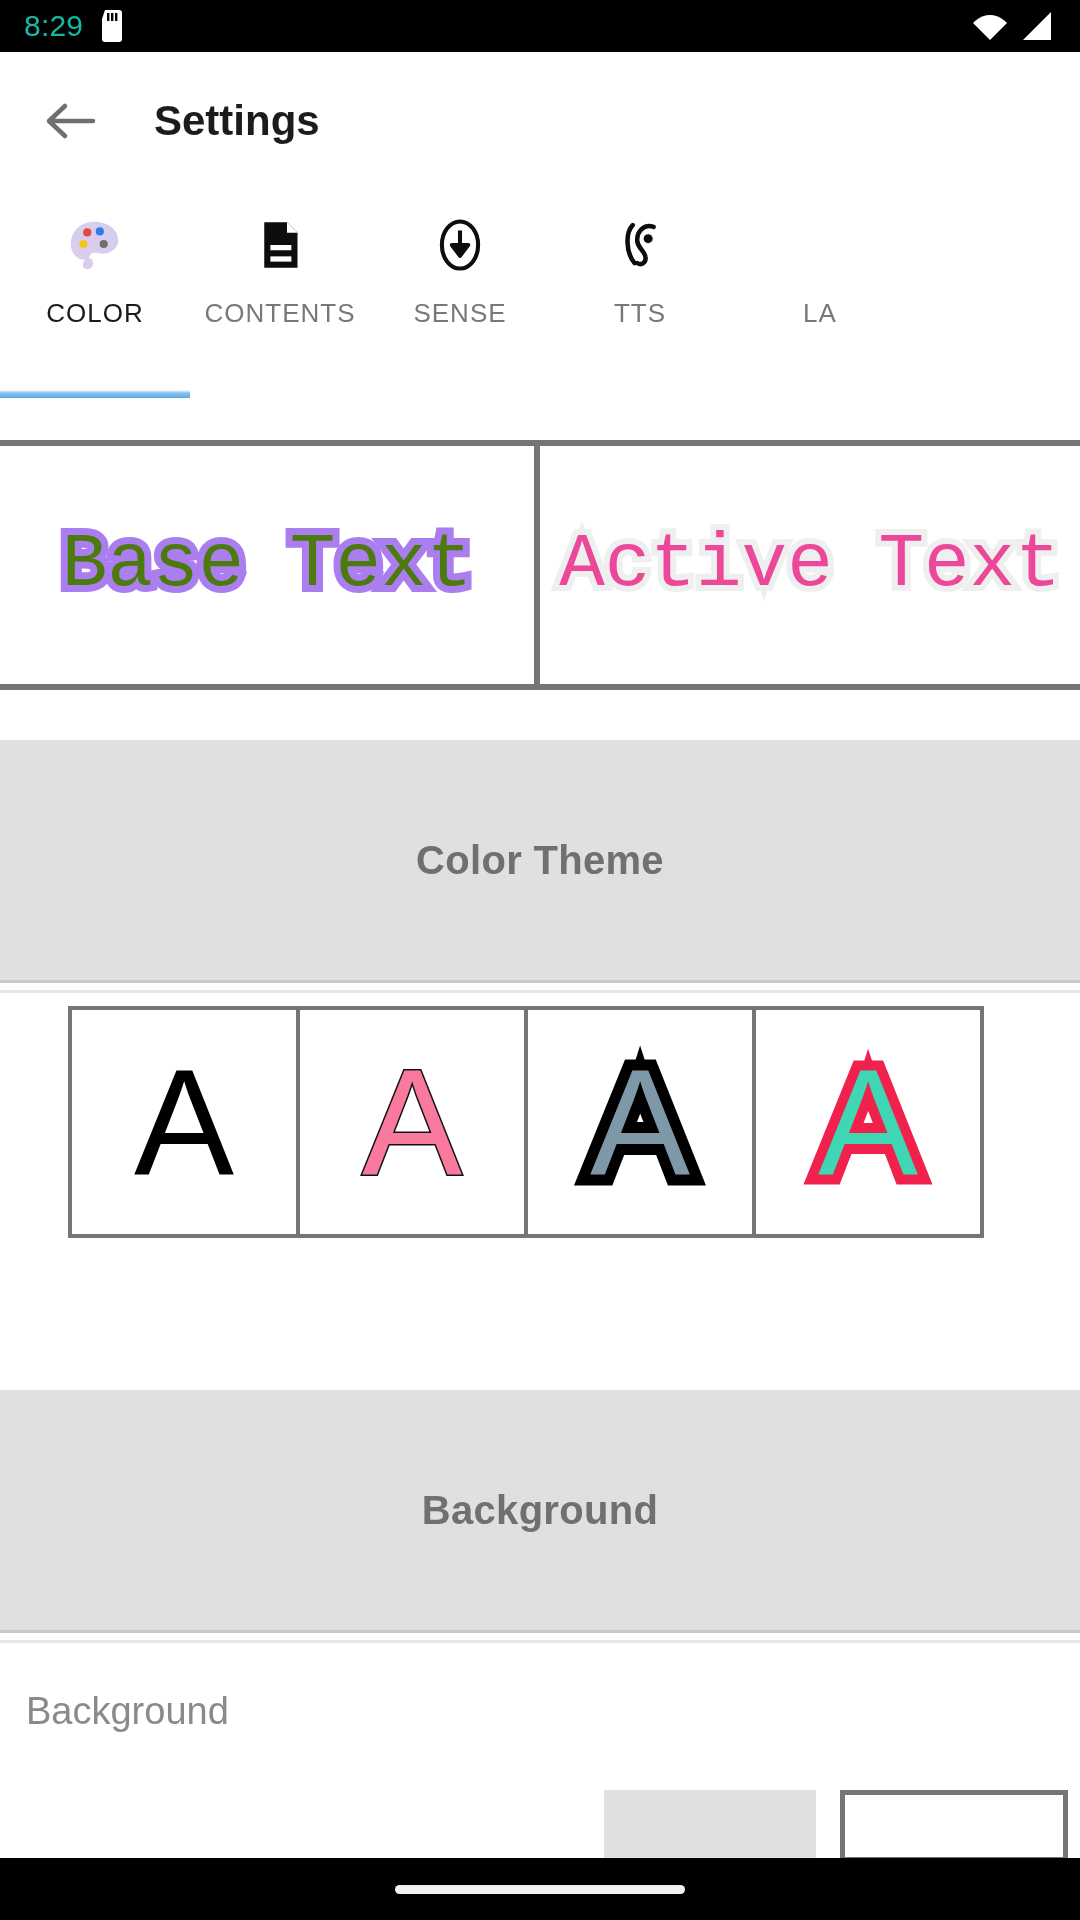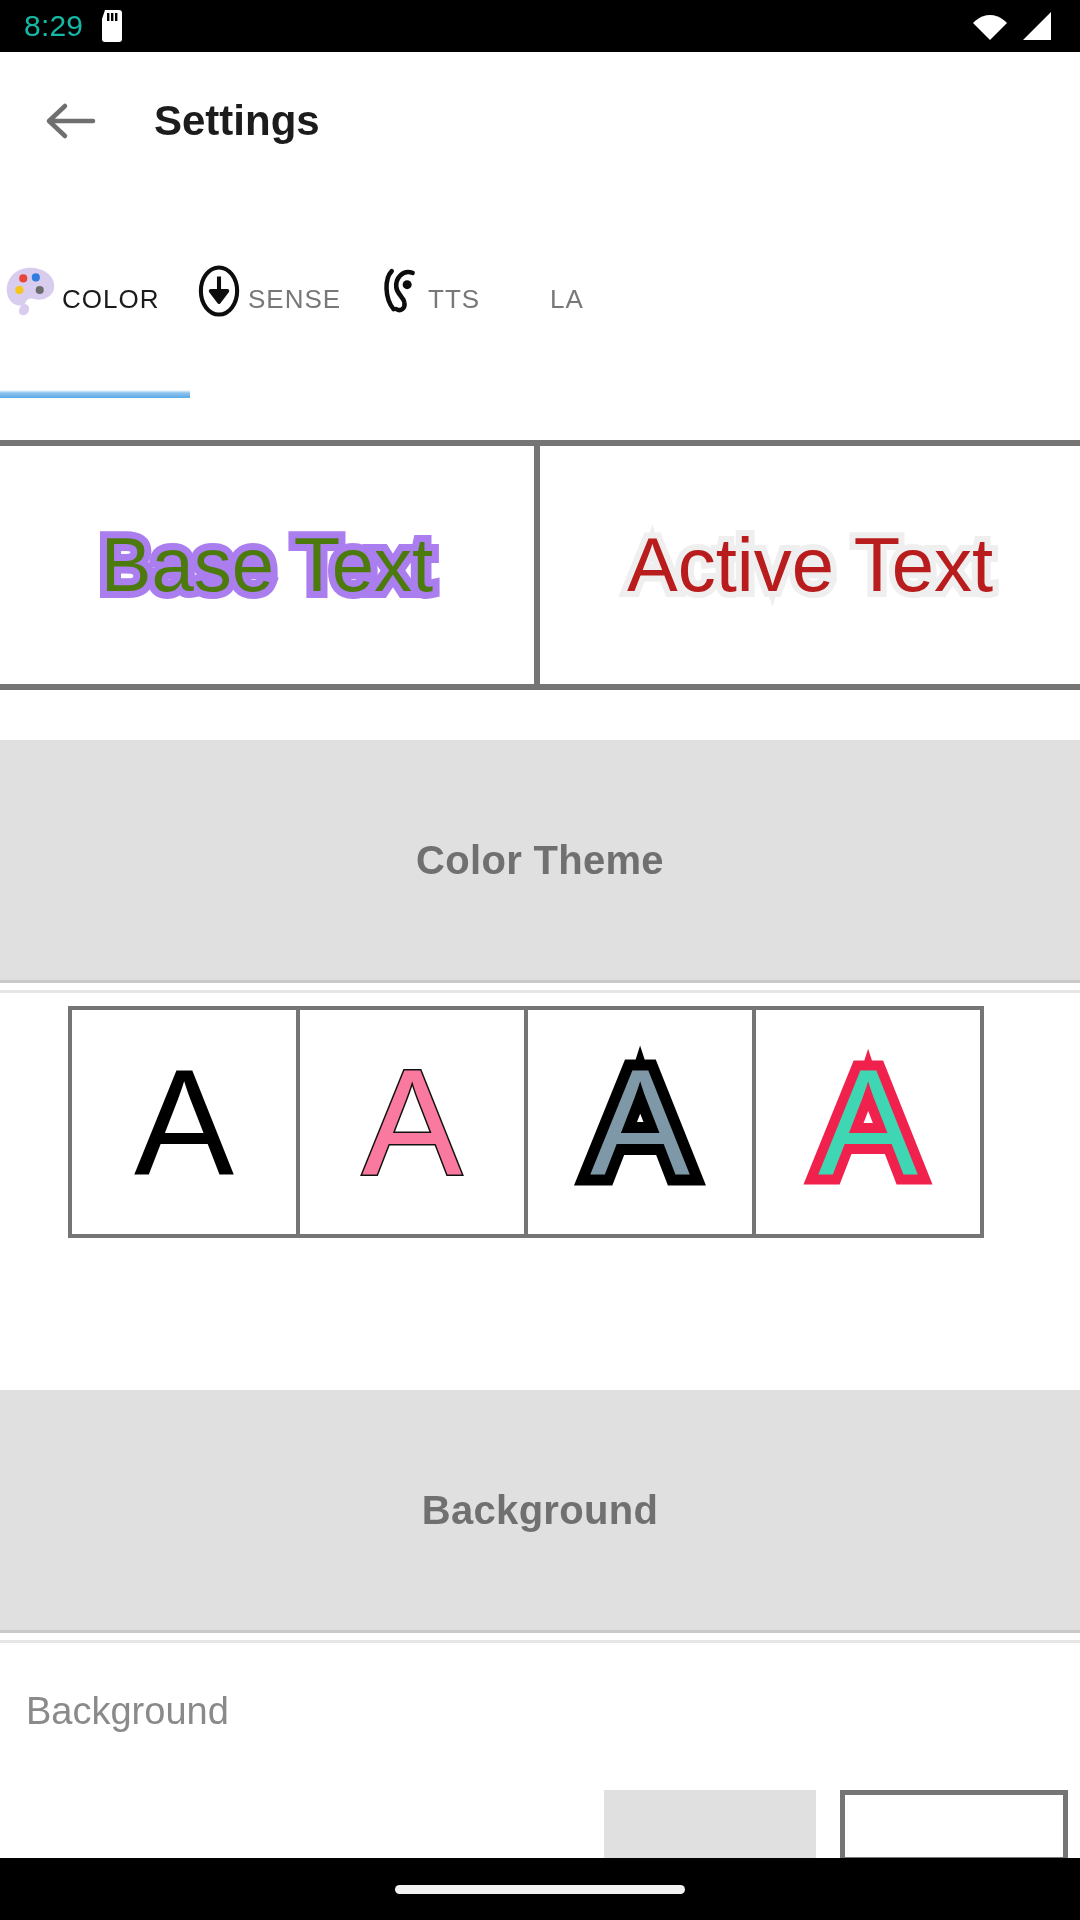--- a/index.html
+++ b/index.html
@@ -35,21 +35,21 @@
   }
 
   
   .tabbar{
     position:absolute; left:0; top:190px; width:1080px; height:242px;
     background:#fff; overflow:hidden;
   }
   .tabstrip{ display:flex; align-items:flex-start; height:200px; }
   .tab{
     flex:0 0 auto; height:200px;
-    display:flex; flex-direction:row; align-items:center; justify-content:flex-start;
+    display:flex; flex-direction:column; align-items:center; justify-content:flex-start;
     padding-top:18px; cursor:pointer; position:relative;
   }
   .tab-icon{
     height:74px; display:flex; align-items:center; justify-content:center;
     margin-bottom:16px;
   }
   .tab-label{
     font-size:26px; color:#787878; letter-spacing:1.0px; white-space:nowrap;
   }
   .tab.active .tab-label{ color:#1a1a1a; }
@@ -71,26 +71,28 @@
   .preview-card.base{ width:534px; }
   .preview-card.active{ flex:1; }
   .ptext{
     font-size:76px; white-space:nowrap; line-height:1;
   }
   .ptext.base{
     color:#4c7a0d;
     -webkit-text-stroke:14px #ab7ef0;
     paint-order:stroke fill;
     font-weight:400;
+    font-family:Liberation Mono, monospace;
   }
   .ptext.active{
-    color:#b91c1c;
+    color:#ec4899;
     -webkit-text-stroke:12px #efefef;
     paint-order:stroke fill;
     font-weight:400;
+    font-family:Liberation Mono, monospace;
   }
 
   
   .section-head{
     width:1080px; background:#e0e0e0;
     display:flex; align-items:center; justify-content:center;
     position:absolute;
   }
   .section-head .title{
     font-size:40px; font-weight:bold; color:#707070; letter-spacing:0.3px;
@@ -179,20 +181,31 @@
             <circle cx="24" cy="19" r="4.2" fill="#e8453c"></circle>
             <circle cx="37" cy="18" r="4.2" fill="#2f7de1"></circle>
             <circle cx="20" cy="31" r="4.2" fill="#f5c518"></circle>
             <circle cx="41" cy="31" r="4.2" fill="#6d6d6d"></circle>
           </svg>
         </div>
         <div class="tab-label">COLOR</div>
       </div>
 
 
+      <div class="tab" style="width:180px">
+        <div class="tab-icon">
+          <svg width="56" height="58" viewBox="0 0 64 64">
+            <path d="M14 6 H40 L52 18 V58 H14 Z" fill="#0d0d0d"></path>
+            <path d="M40 6 V18 H52 Z" fill="#ffffff"></path>
+            <rect x="21" y="32" width="24" height="6" fill="#ffffff"></rect>
+            <rect x="21" y="45" width="24" height="6" fill="#ffffff"></rect>
+          </svg>
+        </div>
+        <div class="tab-label">CONTENTS</div>
+      </div>
 
       <div class="tab" style="width:180px">
         <div class="tab-icon">
           <svg width="58" height="60" viewBox="0 0 64 64">
             <ellipse cx="32" cy="32" rx="20" ry="26" fill="none" stroke="#0d0d0d" stroke-width="4.5"></ellipse>
             <path d="M32 16 L32 38 M23 32 L32 44 L41 32 Z" stroke="#0d0d0d" stroke-width="4.5" fill="#0d0d0d" stroke-linejoin="round"></path>
           </svg>
         </div>
         <div class="tab-label">SENSE</div>
       </div>

